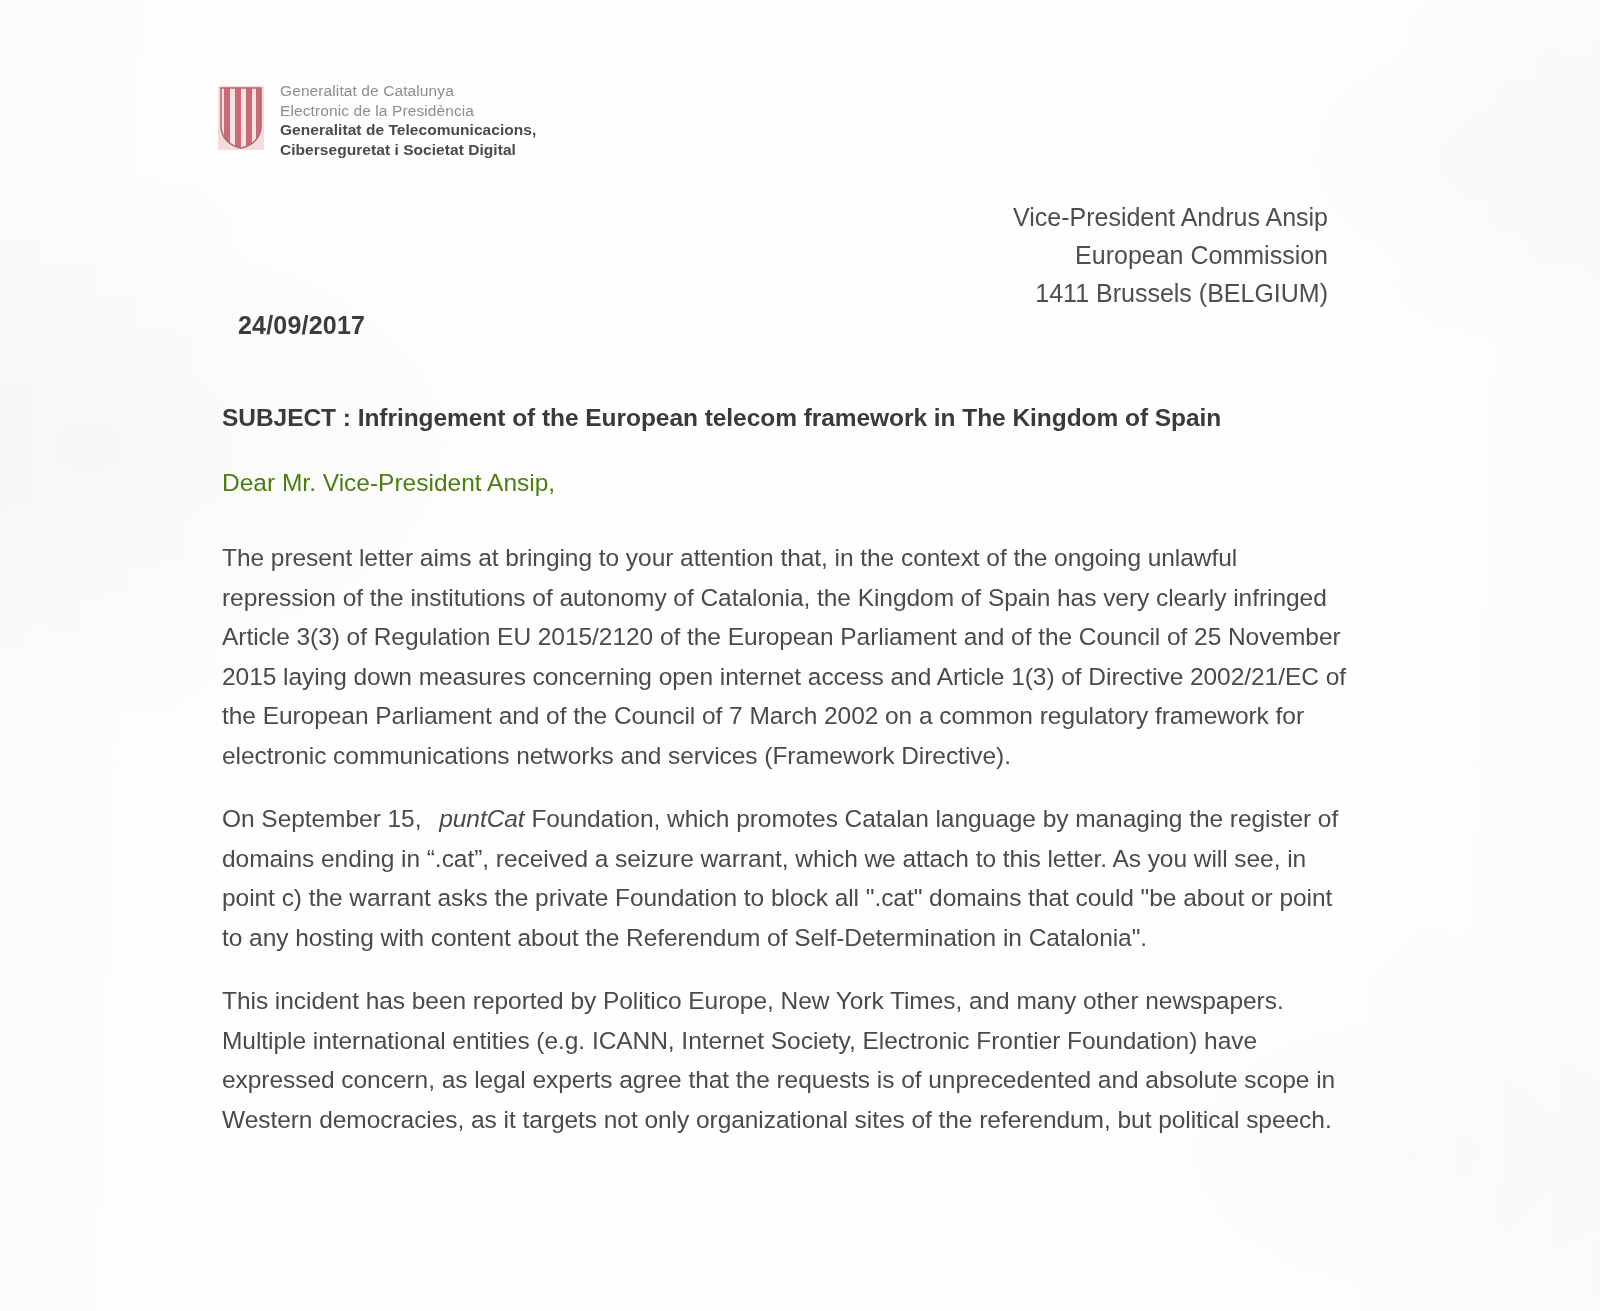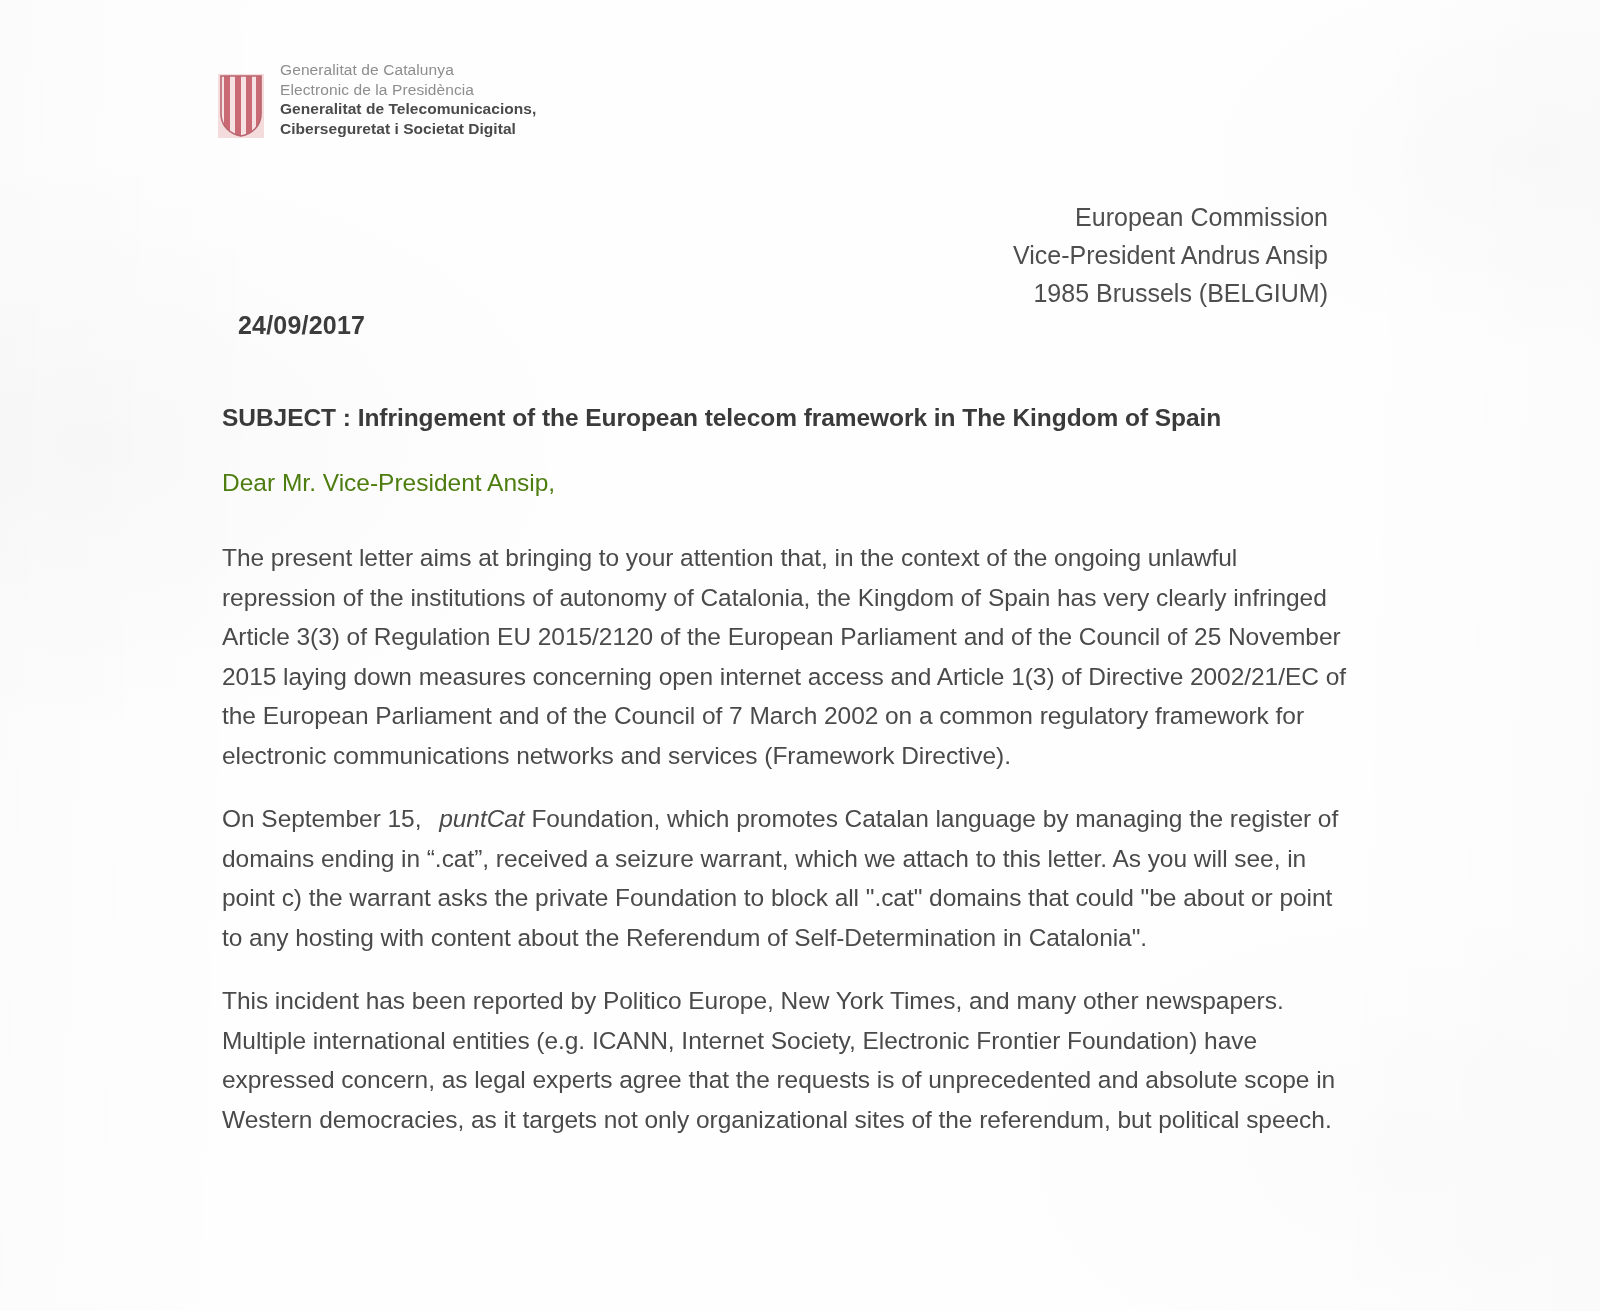--- a/index.html
+++ b/index.html
@@ -34,23 +34,23 @@
 
   .content {
     position: relative;
     z-index: 2;
   }
 
   
   .letterhead {
     position: absolute;
     left: 218px;
-    top: 56px;
+    top: 77px;
     display: flex;
-    align-items: flex-end;
+    align-items: center;
   }
   .crest {
     width: 46px;
     height: 64px;
     margin-right: 16px;
     flex: none;
     position: relative;
   }
   .crest svg { display: block; }
 
@@ -173,23 +173,23 @@
       <div class="letterhead-text">
         <div class="lh-line">Generalitat de Catalunya</div>
         <div class="lh-line">Electronic de la Presidència</div>
         <div class="lh-line strong">Generalitat de Telecomunicacions,</div>
         <div class="lh-line strong">Ciberseguretat i Societat Digital</div>
       </div>
 
     </div>
 
     <div class="address">
+      <div class="address-line">Vice-President Andrus Ansip</div>
       <div class="address-line">European Commission</div>
-      <div class="address-line">Vice-President Andrus Ansip</div>
-      <div class="address-line">1985 Brussels (BELGIUM)</div>
+      <div class="address-line">1411 Brussels (BELGIUM)</div>
     </div>
 
     <div class="date">24/09/2017</div>
 
     <div class="subject">SUBJECT : Infringement of the European telecom framework in The Kingdom of Spain</div>
 
     <div class="salutation">Dear Mr. Vice-President Ansip,</div>
 
     <div class="body">
 

